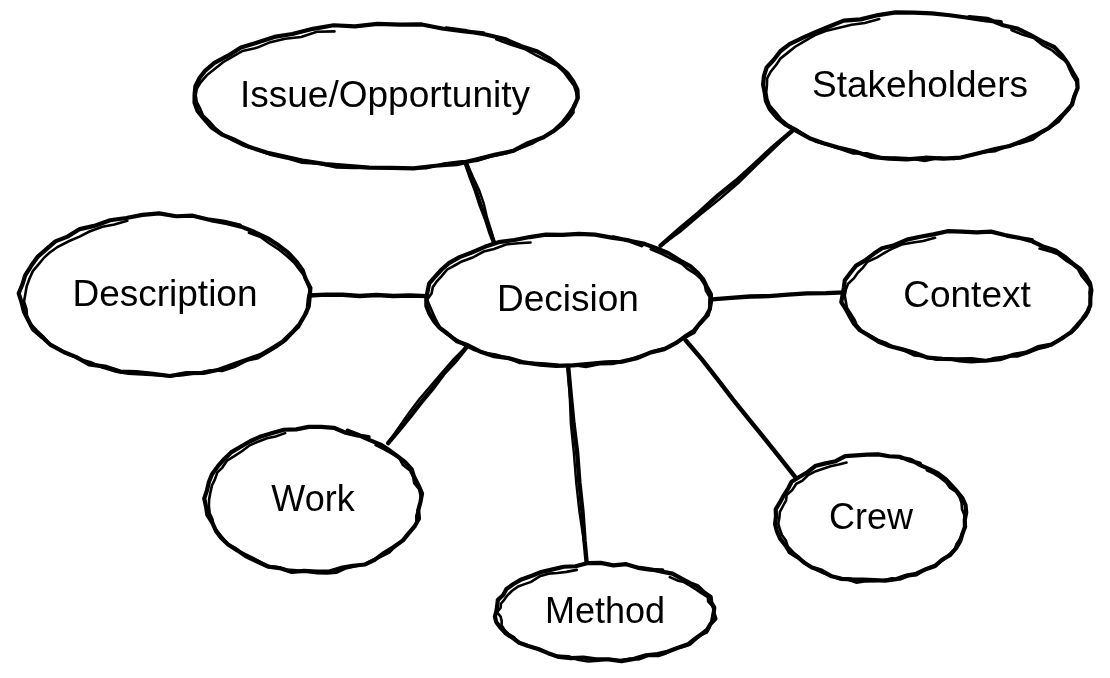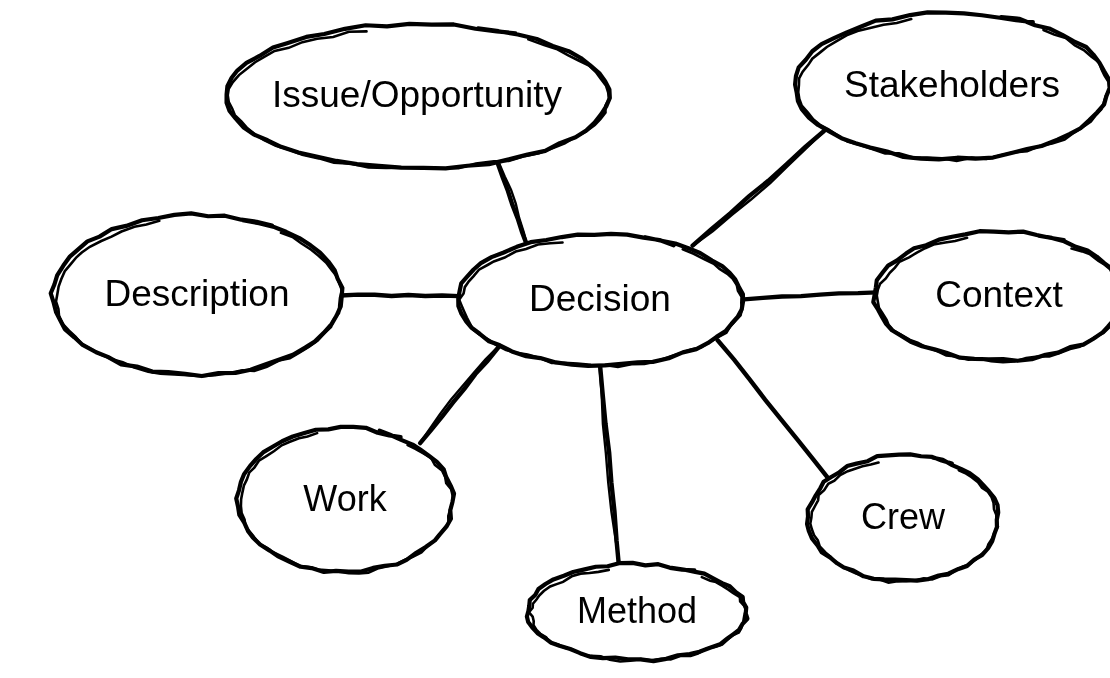--- a/index.html
+++ b/index.html
@@ -11,21 +11,20 @@
     width: 1110px;
     height: 678px;
     overflow: hidden;
     font-family: "Liberation Sans", sans-serif;
   }
   #mindmap-root {
     position: relative;
     width: 938px;
     height: 678px;
     background: #ffffff;
-    margin-left: 32px;
   }
   #mindmap-svg {
     position: absolute;
     top: 0;
     left: 0;
     width: 1110px;
     height: 678px;
     display: block;
   }
   .node-shape {

